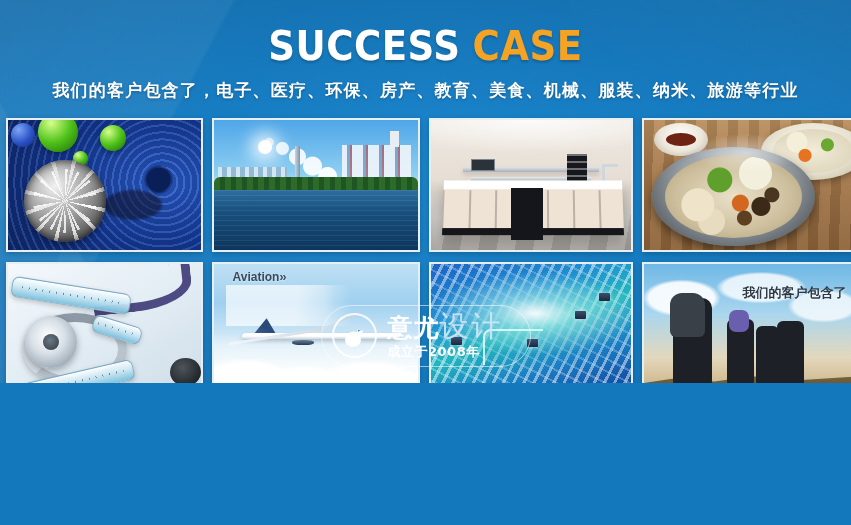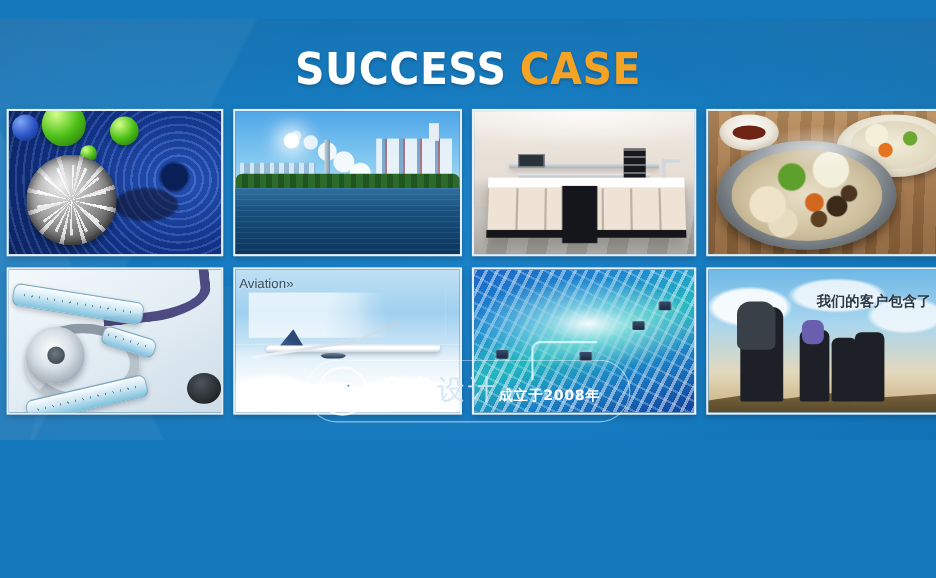--- a/index.html
+++ b/index.html
@@ -10,21 +10,20 @@
     position:relative;
   }
   #stage {
     position:relative;
     width:851px; height:383px;
     background:
       linear-gradient(118deg, rgba(255,255,255,0.055) 0%, rgba(255,255,255,0.055) 22%, rgba(0,0,0,0) 22.4%),
       linear-gradient(62deg, rgba(255,255,255,0.05) 0%, rgba(255,255,255,0.05) 14%, rgba(0,0,0,0) 14.3%),
       radial-gradient(ellipse 700px 420px at 50% 44%, #1b84cb 0%, #1478bd 58%, #0e6aad 100%);
     overflow:hidden;
-    margin-top:17px;
   }
   
   .sheen { position:absolute; pointer-events:none; }
   .sheen.a { top:-80px; left:-60px; width:420px; height:300px;
     background:linear-gradient(115deg, rgba(255,255,255,0.045), rgba(255,255,255,0) 70%);
     transform:skewX(-18deg); }
   .sheen.b { top:-40px; right:-40px; width:300px; height:240px;
     background:linear-gradient(215deg, rgba(255,255,255,0.05), rgba(255,255,255,0) 65%);
     transform:skewX(16deg); }
   .sheen.c { bottom:-40px; left:40px; width:600px; height:180px;
@@ -291,21 +290,21 @@
     background:linear-gradient(90deg,#f2f6fa,#cfdae4);
     transform:rotate(-9deg) skewX(-34deg); border-radius:2px; }
   .avi .wingR { position:absolute; left:36%; top:22%; width:42%; height:6%;
     background:linear-gradient(90deg,#e8eef4,#c2ced9);
     transform:rotate(-24deg) skewX(-36deg); border-radius:2px; }
   .avi .tail { position:absolute; left:11%; top:6%; width:15%; height:42%;
     background:linear-gradient(200deg,#2b4a77 0 55%, #4a6fa0 100%);
     clip-path:polygon(62% 0, 100% 100%, 10% 100%); }
   .avi .eng { position:absolute; left:35%; top:62%; width:13%; height:13%;
     border-radius:40%; background:linear-gradient(180deg,#6b7e95,#263b58); }
-  .avi .cap { left:4px; top:6px; color:#3b4a58; font-size:12px; font-weight:400; }
+  .avi .cap { left:19px; top:6px; color:#3b4a58; font-size:12px; font-weight:700; }
   .avi .cap .arrows { color:#3b4a58; letter-spacing:-1px; }
 
   
   .elec {
     background:
       radial-gradient(ellipse 90% 55% at 52% 38%, rgba(255,255,255,0.95) 0%, rgba(190,245,240,0.55) 22%, rgba(0,0,0,0) 58%),
       linear-gradient(160deg,#1b63c6 0%, #1f8fd0 30%, #23b6bf 50%, #1b7fc4 72%, #0f3f9c 100%);
   }
   .elec .pix { position:absolute; inset:0;
     background:
@@ -352,42 +351,43 @@
     padding:5px 26px 5px 10px;
     border:1.5px solid rgba(255,255,255,0.55);
     border-radius:40px;
   }
   .logo-mark {
     width:45px; height:45px; border-radius:50%;
     border:2px solid rgba(255,255,255,0.85);
     display:flex; align-items:center; justify-content:center;
     flex:0 0 auto;
   }
-  .logo-text { display:flex; align-items:flex-end; }
+  .logo-text { display:flex; flex-direction:column; align-items:flex-start; }
   .logo-row { display:flex; align-items:baseline; }
   .logo-cn-bold { color:#ffffff; font-size:25px; font-weight:bold; letter-spacing:1px; line-height:1.05; }
-  .logo-cn-light { color:#cfe6f7; font-size:25px; font-weight:300; letter-spacing:3px; line-height:1.05; opacity:0.92; }
+  .logo-cn-light { color:#cfe6f7; font-size:29px; font-weight:300; letter-spacing:3px; line-height:1.05; opacity:0.92; }
   .logo-sub { color:#ffffff; font-size:13px; font-weight:bold; letter-spacing:0.5px; margin-top:2px; }
 </style>
 </head>
 <body>
 
 <div id="stage">
 
   <div class="sheen d"></div>
   <div class="sheen a"></div>
   <div class="sheen b"></div>
   <div class="sheen c"></div>
 
   <div class="header">
     <div class="title-line">
       <span class="title-en">SUCCESS</span><span class="title-accent">CASE</span>
     </div>
 
 
+    <div class="tagline">我们的客户包含了，电子、医疗、环保、房产、教育、美食、机械、服装、纳米、旅游等行业</div>
   </div>
 
   <div class="grid">
 
     <div class="tile">
       <div class="art nano">
         <div class="ball green" style="left:16%;top:-6%;width:40px;height:40px;"></div>
         <div class="ball green" style="left:48%;top:4%;width:26px;height:26px;"></div>
         <div class="ball green" style="left:34%;top:24%;width:15px;height:15px;"></div>
         <div class="ball blue" style="left:2%;top:2%;width:24px;height:24px;"></div>

